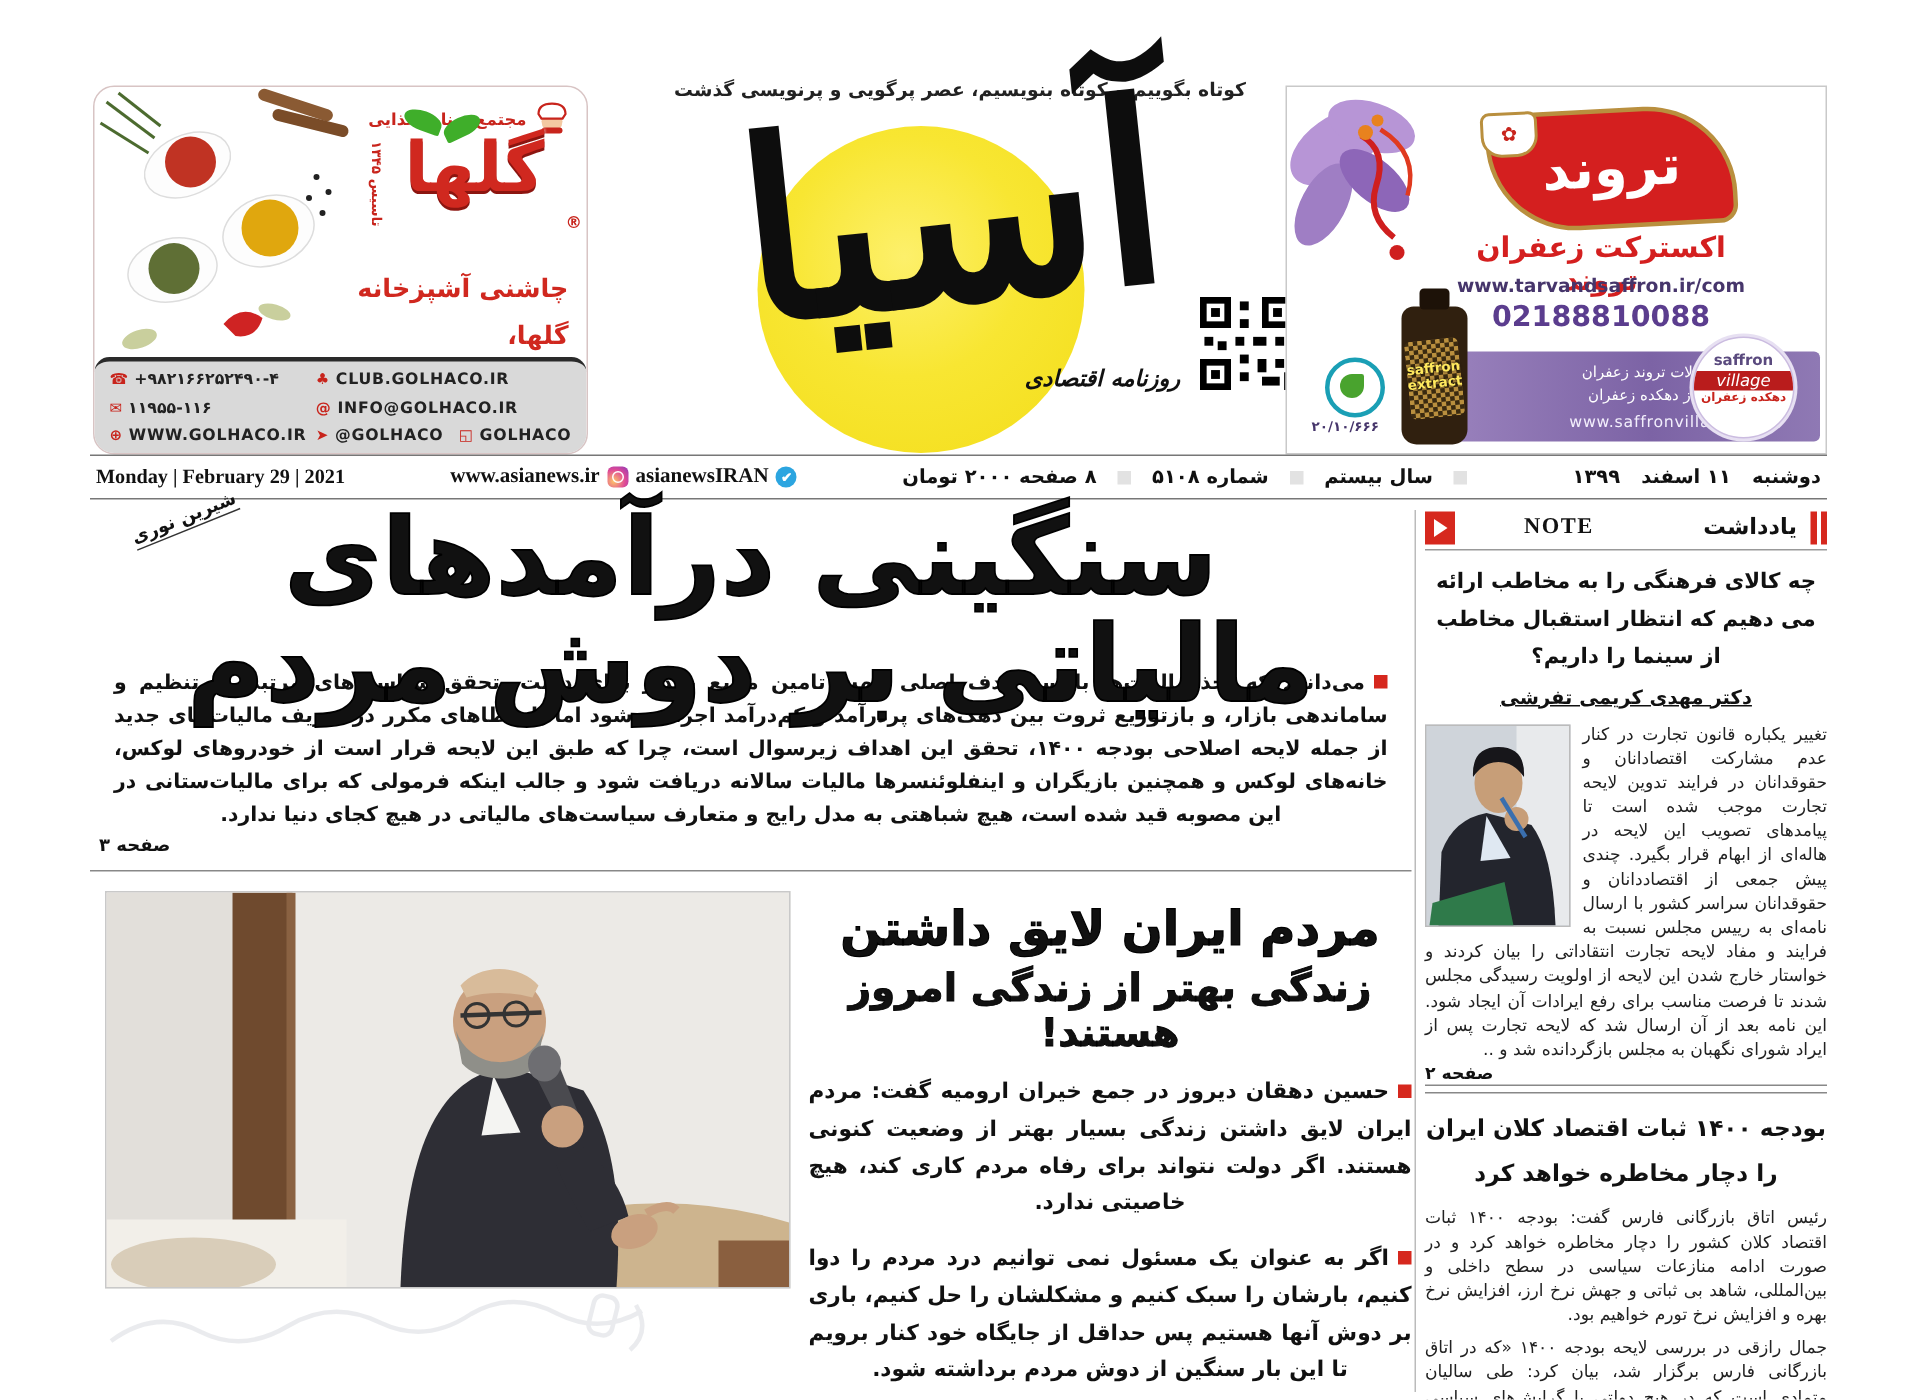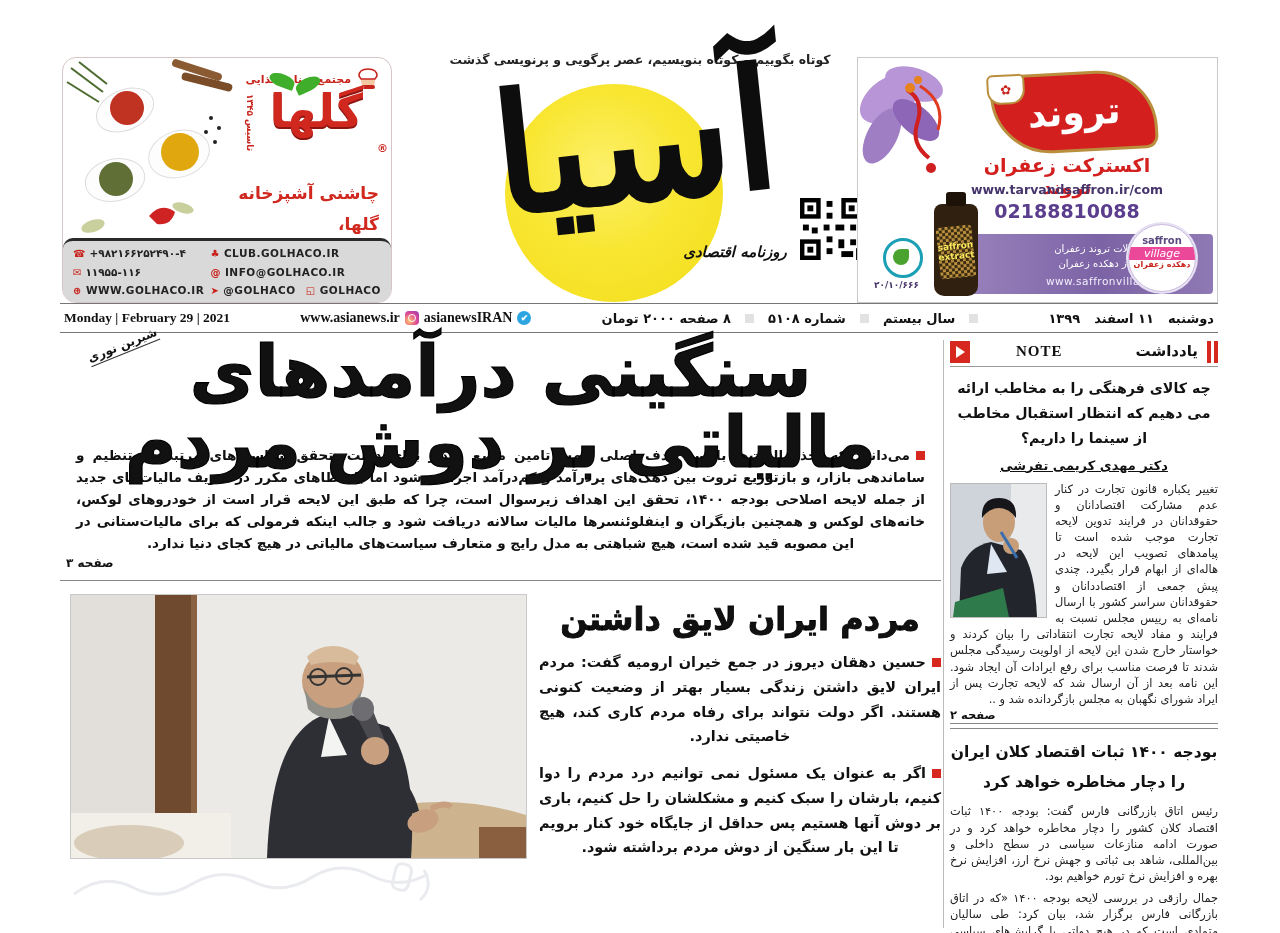--- a/index.html
+++ b/index.html
@@ -39,21 +39,21 @@
      background:repeating-conic-gradient(#b98f3e 0 25%,#3a2a10 0 50%) 0 0/6px 6px;
      display:flex;flex-direction:column;align-items:center;justify-content:center;transform:rotate(-6deg);}
   .tv-label span{color:#ffe95e;font-size:9px;font-weight:800;text-shadow:0 0 2px #000;line-height:1.1;}
   .tv-cert{position:absolute;left:16px;bottom:12px;width:58px;}
   .tv-cert .apple{width:34px;height:34px;margin:0 auto;border:3px solid #1a9fb5;border-radius:50%;position:relative;}
   .tv-cert .apple:before{content:"";position:absolute;left:7px;top:8px;width:16px;height:16px;background:#49a32e;border-radius:50% 10% 50% 50%;}
   .tv-cert .num{font-size:9px;font-weight:800;color:#46356b;margin-top:2px;direction:ltr;}
   .tv-village{position:absolute;left:270px;bottom:10px;width:66px;height:66px;background:#fff;border:1px solid #cbbce0;border-radius:50%;
      overflow:hidden;text-align:center;font-size:10px;color:#5a4a7e;box-shadow:0 0 0 2px #e7e0f2;}
   .tv-village .v1{font-weight:bold;margin-top:10px;}
-  .tv-village .v2{font-style:italic;color:#fff;background:#ec4899;margin-top:1px;font-size:11px;}
+  .tv-village .v2{font-style:italic;color:#fff;background:#b91c1c;margin-top:1px;font-size:11px;}
   .tv-village .v3{color:#c8241c;font-size:8px;font-weight:bold;}
   .tv-flower{position:absolute;left:-6px;top:-8px;}
   
   .mast-tagline{left:440px;top:52px;width:400px;text-align:center;font-size:12.5px;font-weight:bold;color:#222;}
   .sun{left:505px;top:84px;width:218px;height:218px;border-radius:50%;
      background:radial-gradient(circle at 45% 40%, #fdf06b 0%, #f8e632 45%, #f3dd19 100%);}
   .asia-logo{left:470px;top:60px;width:330px;text-align:center;font-size:165px;font-weight:800;color:#0d0d0d;
      transform:rotate(-6deg);line-height:1;font-family:"DejaVu Serif",serif;}
   .asia-sub{left:655px;top:243px;width:160px;text-align:center;font-size:15px;font-style:italic;font-weight:bold;
      font-family:"DejaVu Serif",serif;color:#111;}
@@ -268,20 +268,21 @@
     <div class="headline">سنگینی درآمدهای مالیاتی بر دوش مردم</div>
     <div class="byline">شیرین نوری</div>
   </div>
   <p class="lead"><span class="bullet"></span><span>می‌دانیم که اخذ مالیات‌ها با سه هدف اصلی جهت تامین منابع پایدار برای دولت، تحقق سیاست‌های مرتبط با تنظیم و ساماندهی بازار، و بازتوزیع ثروت بین دهک‌های پردرآمد و کم‌درآمد اجرا می‌شود اما با خطاهای مکرر در تعریف مالیات‌های جدید از جمله لایحه اصلاحی بودجه ۱۴۰۰، تحقق این اهداف زیرسوال است، چرا که طبق این لایحه قرار است از خودروهای لوکس، خانه‌های لوکس و همچنین بازیگران و اینفلوئنسرها مالیات سالانه دریافت شود و جالب اینکه فرمولی که برای مالیات‌ستانی در این مصوبه قید شده است، هیچ شباهتی به مدل رایج و متعارف سیاست‌های مالیاتی در هیچ کجای دنیا ندارد.</span></p>
   <div class="pgref">صفحه ۳</div>
   <div class="rule"></div>
 
   <div class="mid-row">
     <div class="mid-article">
       <div class="t1">مردم ایران لایق داشتن</div>
+      <div class="t2">زندگی بهتر از زندگی امروز هستند!</div>
       <p><span class="bullet"></span><span>حسین دهقان دیروز در جمع خیران ارومیه گفت: مردم ایران لایق داشتن زندگی بسیار بهتر از وضعیت کنونی هستند. اگر دولت نتواند برای رفاه مردم کاری کند، هیچ خاصیتی ندارد.</span></p>
       <p><span class="bullet"></span><span>اگر به عنوان یک مسئول نمی توانیم درد مردم را دوا کنیم، بارشان را سبک کنیم و مشکلشان را حل کنیم، باری بر دوش آنها هستیم پس حداقل از جایگاه خود کنار برویم تا این بار سنگین از دوش مردم برداشته شود.</span></p>
     </div>
     <div class="photo-main">
       <svg width="455" height="263" viewBox="0 0 455 263">
         <rect width="455" height="263" fill="#eceae6"></rect>
         <rect x="0" y="0" width="84" height="263" fill="#e2dfda"></rect>
         <rect x="84" y="0" width="40" height="263" fill="#6f4a2e"></rect>
         <rect x="120" y="0" width="6" height="263" fill="#8a6242"></rect>
         <rect x="0" y="218" width="160" height="45" fill="#f2efe9"></rect>

